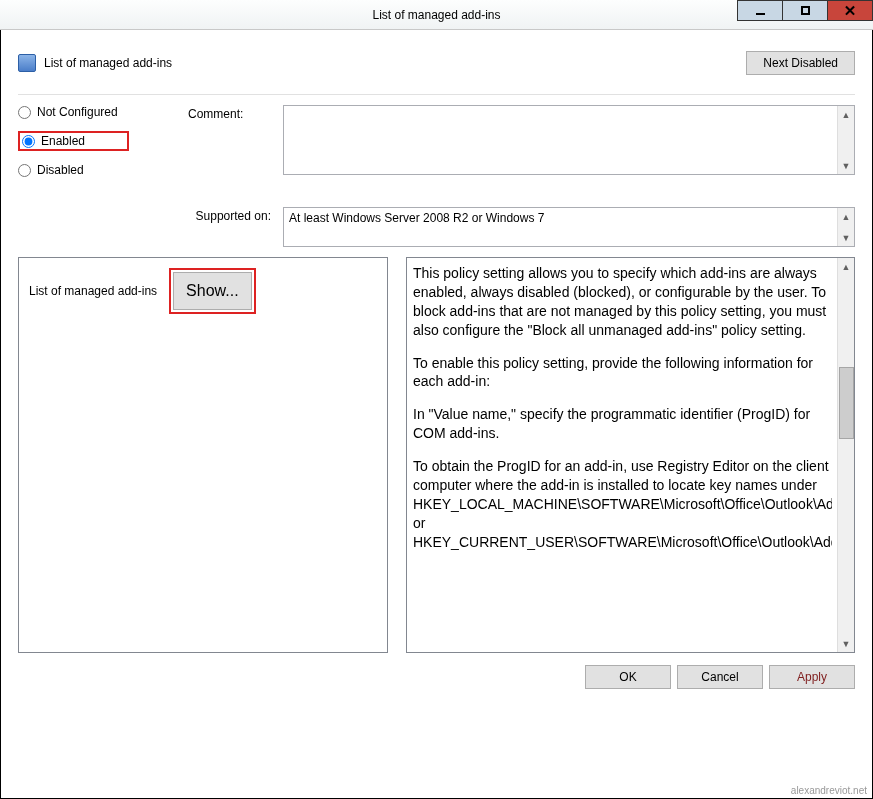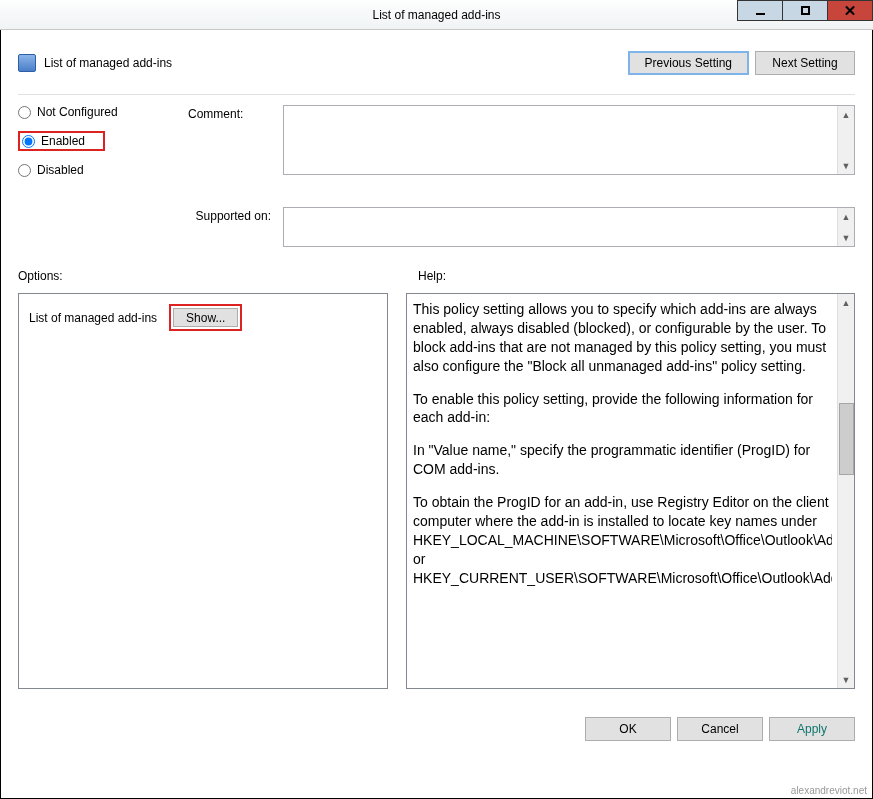--- a/index.html
+++ b/index.html
@@ -46,53 +46,53 @@
   }
   .policy-title { font-size:12px;}
   .nav-buttons { display:flex; gap:6px;}
   .btn {
     font-family:inherit; font-size:12px;
     border:1px solid #adadad; background:#e1e1e1;
     padding:0 16px; height:24px; cursor:pointer;
     min-width:100px;
   }
   .btn.focus { border:1px solid #7eb4ea; box-shadow:0 0 0 1px #7eb4ea inset;}
-  .btn:disabled { color:#0f766e; }
+  .btn:disabled { color:#7f1d1d; }
   .divider { height:1px; background:#e1e1e1; margin:16px 0 10px 0;}
   .config-row { display:flex; }
   .radio-col { width:170px;}
   .radio-item { display:flex; align-items:center; gap:6px; margin-bottom:12px;}
   .radio-item input { margin:0;}
-  .highlight-box { border:2px solid #d22; padding:1px 18px 1px 2px; display:inline-flex; align-items:center; gap:6px;}
+  .highlight-box { border:2px solid #d22; padding:1px 42px 1px 2px; display:inline-flex; align-items:center; gap:6px;}
   .comment-col { flex:0 0 95px; padding-top:2px;}
   .textbox-col { flex:1; }
   .multiline-wrap { border:1px solid #abadb3; background:#fff; position:relative; }
   .multiline-wrap.comment-box{ height:70px;}
   .multiline-wrap.supp-box{ height:40px;}
   .multiline-wrap .content { padding:3px 5px; font-size:12px;}
   .vscroll { position:absolute; right:0; top:0; bottom:0; width:17px; background:#f0f0f0; border-left:1px solid #dedede; display:flex; flex-direction:column; justify-content:space-between;}
   .vscroll .arrow { height:17px; display:flex; align-items:center; justify-content:center; font-size:9px; color:#606060;}
   .supp-row { display:flex; margin-top:18px;}
   .supp-label { width:265px; text-align:right; padding-right:12px; padding-top:2px;}
   .sections-row { display:flex; margin-top:22px;}
   .sec-label-left { width:400px; }
   .panes { display:flex; margin-top:10px; gap:18px; height:396px;}
   .pane { border:1px solid #828790; background:#fff; }
   .pane.options-pane { width:370px; padding:10px;}
   .pane.help-pane { flex:1; position:relative;}
   .options-line { display:flex; align-items:center; gap:12px;}
   .highlight-show { border:2px solid #d22; padding:2px; display:inline-block;}
-  .show-btn { font-family:inherit; font-size:12px; border:1px solid #adadad; background:#e1e1e1;
-    padding:0 12px; height:19px; cursor:pointer;}
+  .show-btn { font-family:inherit; font-size:16px; border:1px solid #adadad; background:#e1e1e1;
+    padding:0 12px; height:38px; cursor:pointer;}
   .help-content { position:absolute; left:6px; right:22px; top:6px; bottom:6px; overflow:hidden; font-size:14px; line-height:1.35;}
   .help-content p { margin:0 0 14px 0;}
   .help-scroll { position:absolute; right:0; top:0; bottom:0; width:17px; background:#f0f0f0; border-left:1px solid #dedede; display:flex; flex-direction:column;}
   .help-scroll .arrow { height:17px; display:flex; align-items:center; justify-content:center; font-size:9px; color:#606060;}
   .help-scroll .thumb { width:15px; height:72px; background:#cdcdcd; border:1px solid #a6a6a6; margin:0 auto; margin-top:92px;}
-  .bottom-row { display:flex; justify-content:flex-end; gap:6px; margin-top:28px;}
+  .bottom-row { display:flex; justify-content:flex-end; gap:6px; margin-top:12px;}
   .bottom-row .btn { min-width:86px;}
   .watermark { position:absolute; right:6px; bottom:3px; font-size:10px; color:#999;}
 </style>
 </head>
 <body>
 <div class="outer-border"></div>
 
 <div class="titlebar">
   <span class="icon"></span>
   <span class="title-text">List of managed add-ins</span>
@@ -110,22 +110,21 @@
 </div>
 
 <div class="client">
 
   <div class="header-row">
     <div class="header-left">
       <span class="policy-icon"></span>
       <span class="policy-title">List of managed add-ins</span>
     </div>
     <div class="nav-buttons">
-      <button class="btn focus">Previous Setting</button>
-      <button class="btn">Next Setting</button>
+      <button class="btn">Next Disabled</button>
     </div>
   </div>
 
   <div class="divider"></div>
 
   <div class="config-row">
     <div class="radio-col">
       <label class="radio-item">
         <input type="radio" name="state" style="">
         <span>Not Configured</span>
@@ -152,32 +151,29 @@
           <div class="arrow">▼</div>
         </div>
       </div>
     </div>
   </div>
 
   <div class="supp-row">
     <div class="supp-label">Supported on:</div>
     <div class="textbox-col">
       <div class="multiline-wrap supp-box">
+        <div class="content">At least Windows Server 2008 R2 or Windows 7</div>
         <div class="vscroll">
           <div class="arrow">▲</div>
           <div class="arrow">▼</div>
         </div>
       </div>
     </div>
   </div>
 
-  <div class="sections-row">
-    <div class="sec-label-left">Options:</div>
-    <div>Help:</div>
-  </div>
 
   <div class="panes">
     <div class="pane options-pane">
       <div class="options-line">
         <span>List of managed add-ins</span>
         <span class="highlight-show">
           <button class="show-btn">Show...</button>
         </span>
       </div>
     </div>

